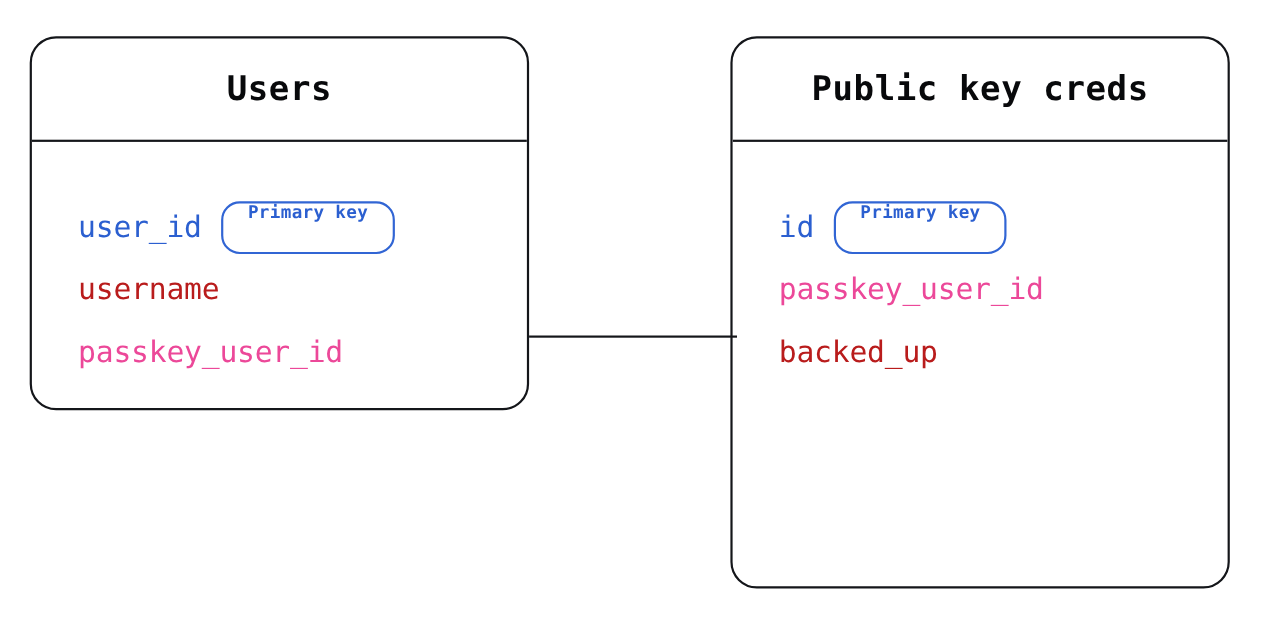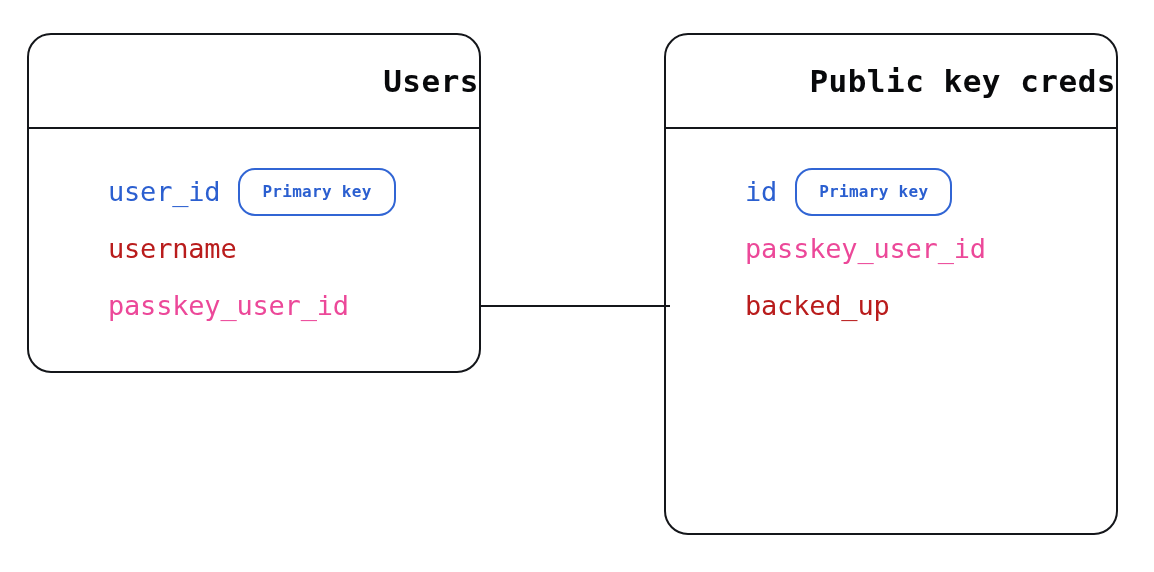--- a/index.html
+++ b/index.html
@@ -34,37 +34,36 @@
     border-radius: 24px;
     overflow: hidden;
   }
 
   .entity-header {
     box-sizing: border-box;
     height: 94px;
     border-bottom: 2px solid #14161a;
     display: flex;
     align-items: center;
-    justify-content: flex-end;
+    justify-content: center;
   }
 
   .entity-title {
     font-family: "DejaVu Sans Mono", "Liberation Mono", monospace;
     font-size: 31px;
     font-weight: bold;
     letter-spacing: 0.5px;
     color: #08090b;
     line-height: 1;
     white-space: nowrap;
   }
 
   .entity-body {
     box-sizing: border-box;
-    padding: 34px 0 0 0;
-    margin-left: 37px;
+    padding: 49px 0 0 0;
   }
 
   .field-row {
     box-sizing: border-box;
     height: 57px;
     padding-left: 42px;
     display: flex;
     align-items: center;
     white-space: nowrap;
   }
@@ -76,21 +75,21 @@
     line-height: 1;
     color: #111317;
     letter-spacing: -0.2px;
   }
   .field-name.pk   { color: #2b5fd0; }
   .field-name.fk   { color: #ec4899; }
   .field-name.plain{ color: #b91c1c; }
 
   .badge {
     display: inline-flex;
-    align-items: center;
+    align-items: flex-start;
     justify-content: center;
     margin-left: 18px;
     height: 48px;
     padding: 0 22px;
     border: 2px solid #3165d4;
     border-radius: 17px;
     background: #ffffff;
     box-sizing: border-box;
   }
   .badge-label {

